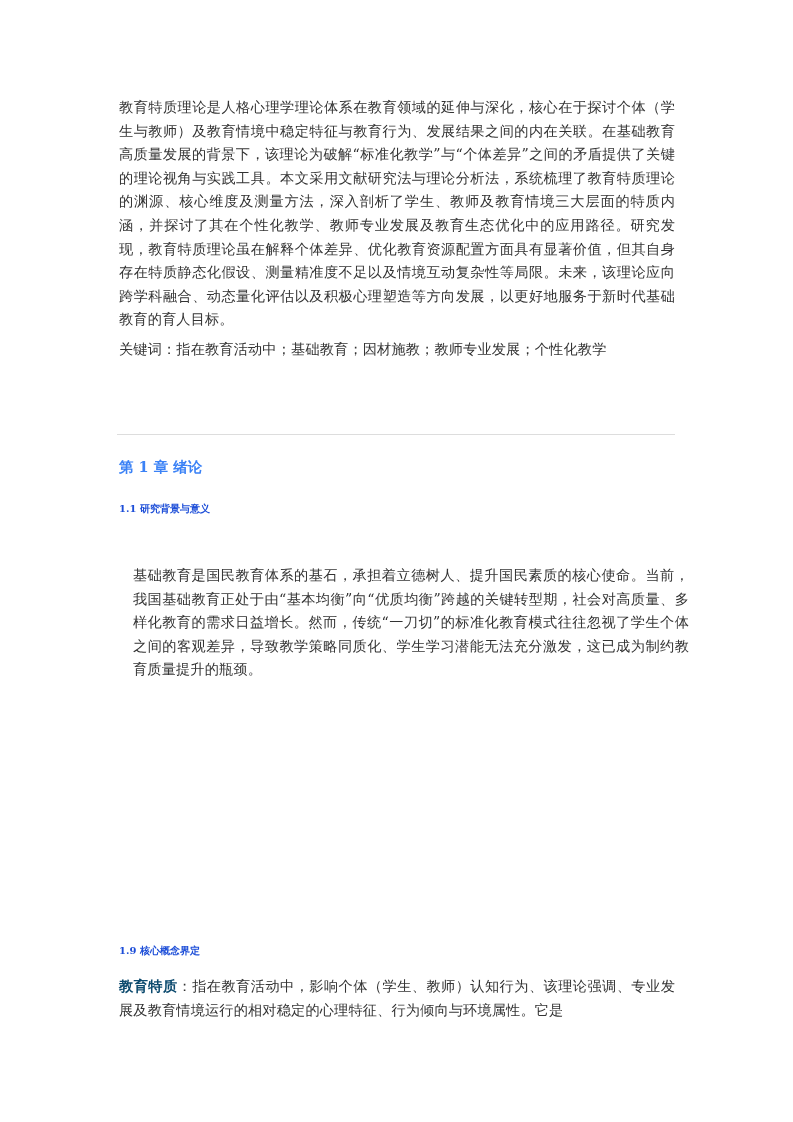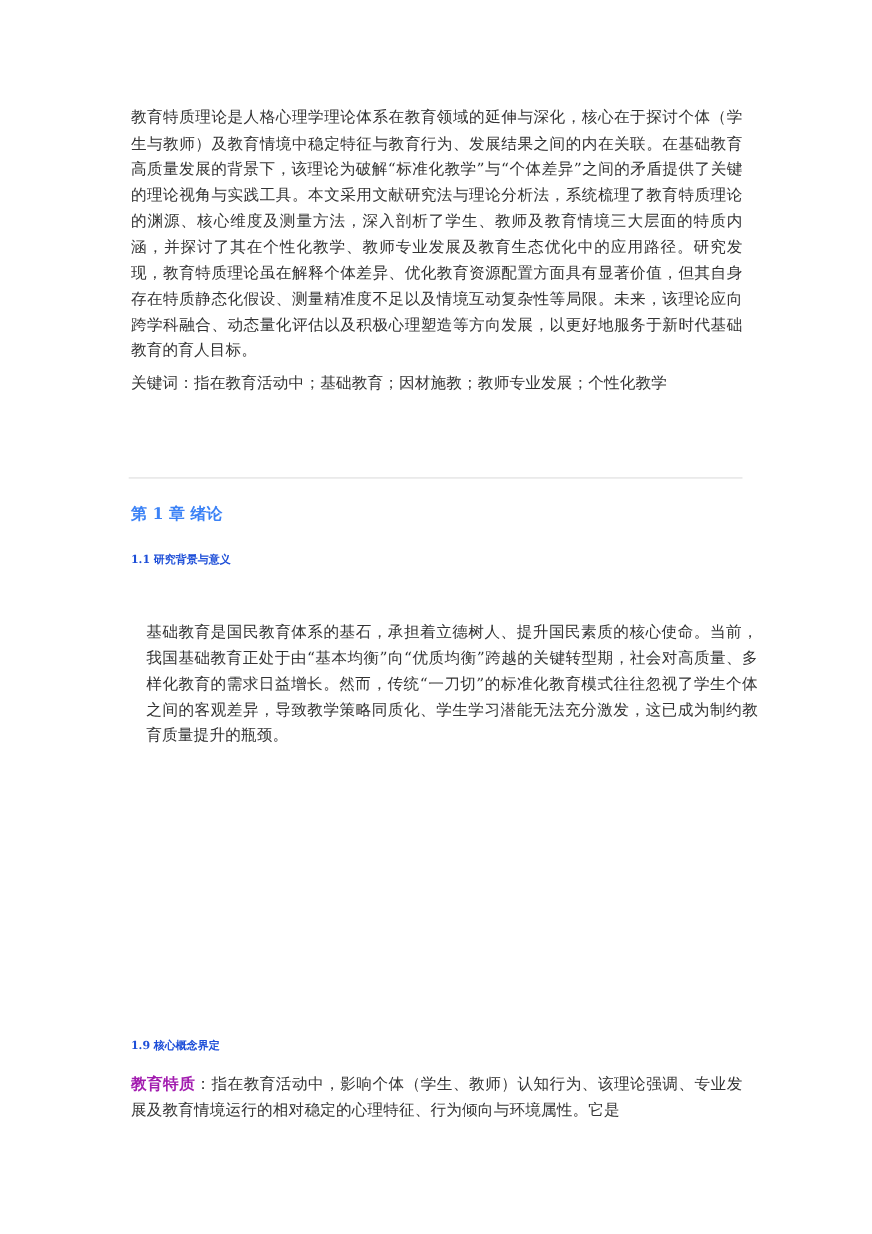--- a/index.html
+++ b/index.html
@@ -10,21 +10,21 @@
   .abstract { margin-bottom: 6px; }
   .keywords { margin-bottom: 0; }
   hr.divider { border: none; border-top: 1.5px solid #dddddd; margin: 0; position: absolute; left: -2px; width: 558px; top: 338px; }
   h1 { font-size: 14.5px; font-weight: bold; margin: 0; position: absolute; top: 362px; left: 0; color: #3b82f6; text-align: right; }
   h2 { font-size: 10px; font-weight: bold; margin: 0; color: #1d4ed8; }
   .h2a { position: absolute; top: 406px; left: 0; }
   .sec11 { position: absolute; top: 437px; left: 14px; width: 556px; margin-top: 31px; }
   .sec11 p { margin-bottom: 6px; }
   .h2b { position: absolute; top: 848px; left: 0; }
   .sec12 { position: absolute; top: 879px; left: 0; width: 556px; }
-  .term { font-weight: bold; color: #a21caf; }
+  .term { font-weight: bold; color: #0c4a6e; }
 </style>
 </head>
 <body>
 
 <div class="page">
   <p class="abstract">教育特质理论是人格心理学理论体系在教育领域的延伸与深化，核心在于探讨个体（学生与教师）及教育情境中稳定特征与教育行为、发展结果之间的内在关联。在基础教育高质量发展的背景下，该理论为破解“标准化教学”与“个体差异”之间的矛盾提供了关键的理论视角与实践工具。本文采用文献研究法与理论分析法，系统梳理了教育特质理论的渊源、核心维度及测量方法，深入剖析了学生、教师及教育情境三大层面的特质内涵，并探讨了其在个性化教学、教师专业发展及教育生态优化中的应用路径。研究发现，教育特质理论虽在解释个体差异、优化教育资源配置方面具有显著价值，但其自身存在特质静态化假设、测量精准度不足以及情境互动复杂性等局限。未来，该理论应向跨学科融合、动态量化评估以及积极心理塑造等方向发展，以更好地服务于新时代基础教育的育人目标。</p>
   <p class="keywords">关键词：指在教育活动中；基础教育；因材施教；教师专业发展；个性化教学</p>
 
   <hr class="divider">
 

